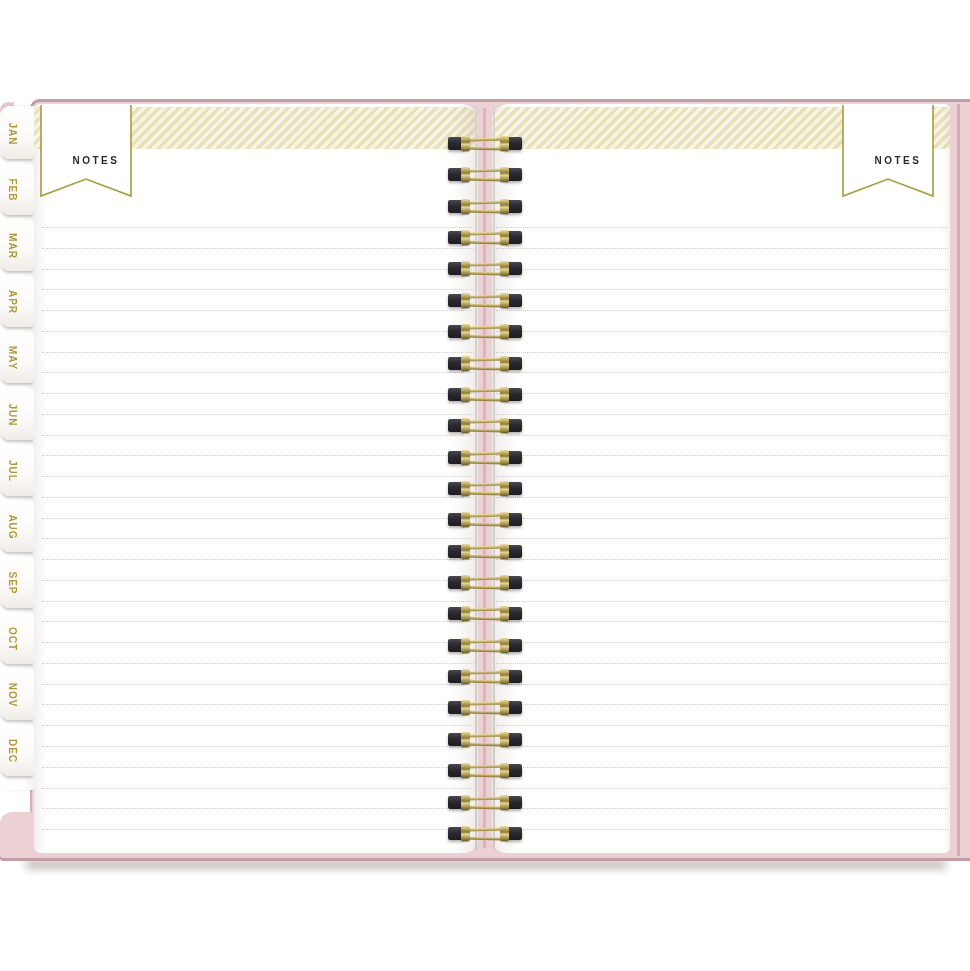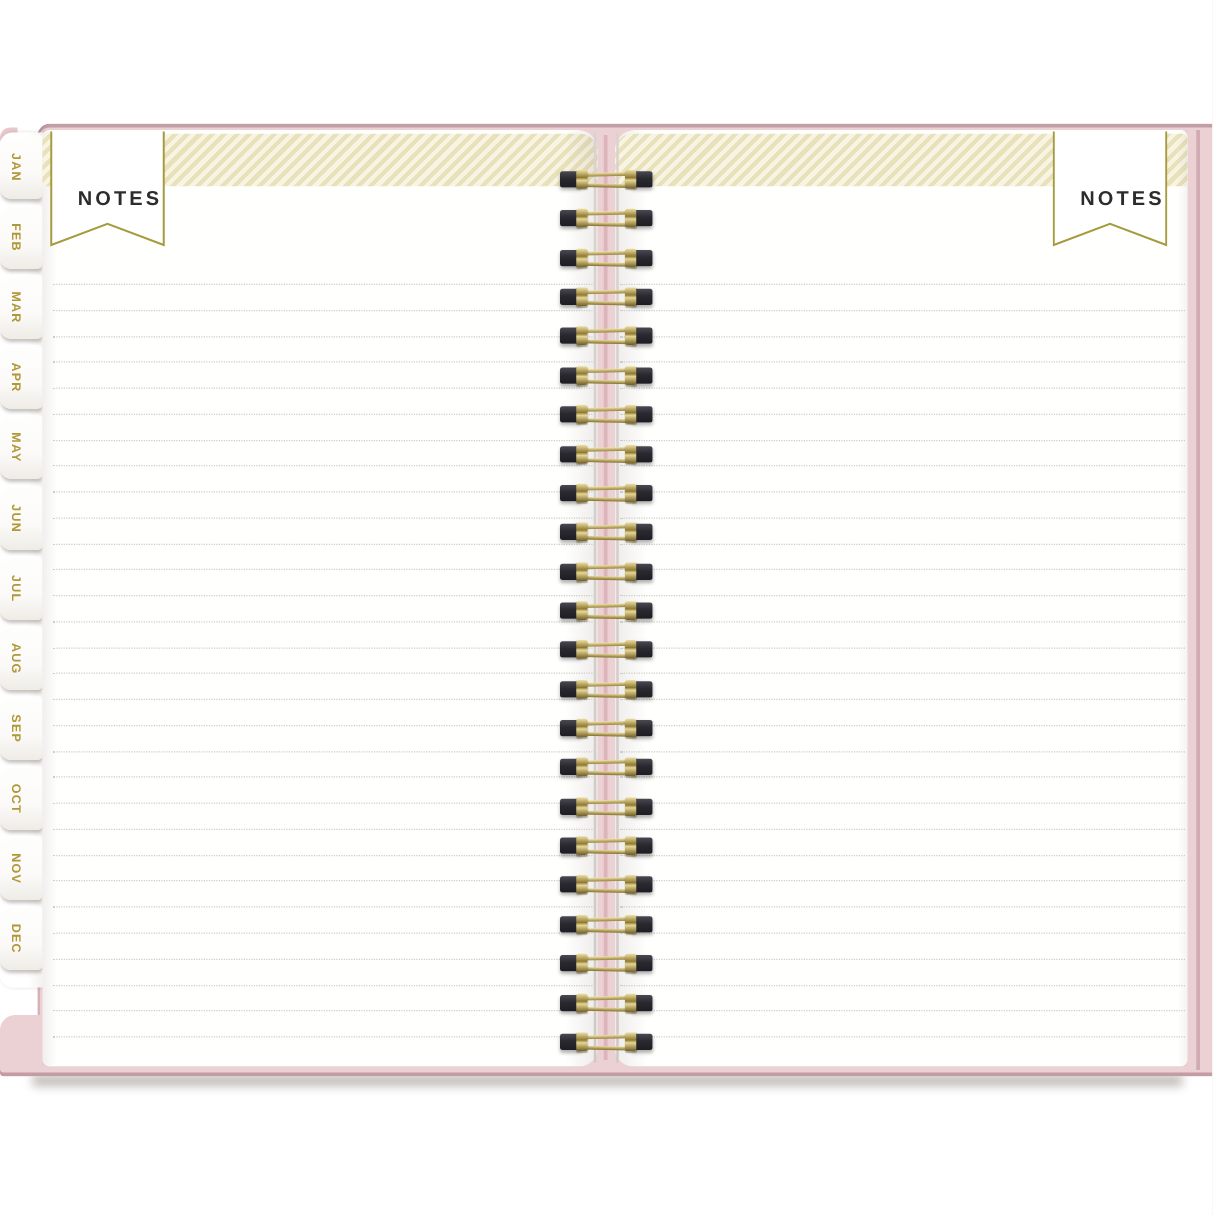--- a/index.html
+++ b/index.html
@@ -105,21 +105,21 @@
   }
   .lines-left .rule{left:42px;width:432px;}
   .lines-right .rule{left:496px;width:452px;}
   
   .banner{position:absolute;top:105px;width:92px;height:93px;z-index:20;}
   .banner-left{left:40px;}
   .banner-right{left:842px;}
   .banner svg{position:absolute;inset:0;}
   .banner-label{
     position:absolute;left:0;right:0;top:55px;transform:translateY(-50%);
-    text-align:center;font-size:16px;font-weight:bold;
+    text-align:center;font-size:10px;font-weight:bold;
     letter-spacing:2.5px;padding-left:20px;color:#2c2c2c;
   }
   
   .loop{
     position:absolute;left:448px;width:74px;height:15px;z-index:40;
     top:calc(136px + var(--i) * 31.36px);
   }
   .hole{
     position:absolute;top:1px;width:17px;height:13px;border-radius:2px;
     background:linear-gradient(180deg,#4a4952 0%,#2a2930 45%,#1e1d23 100%);

